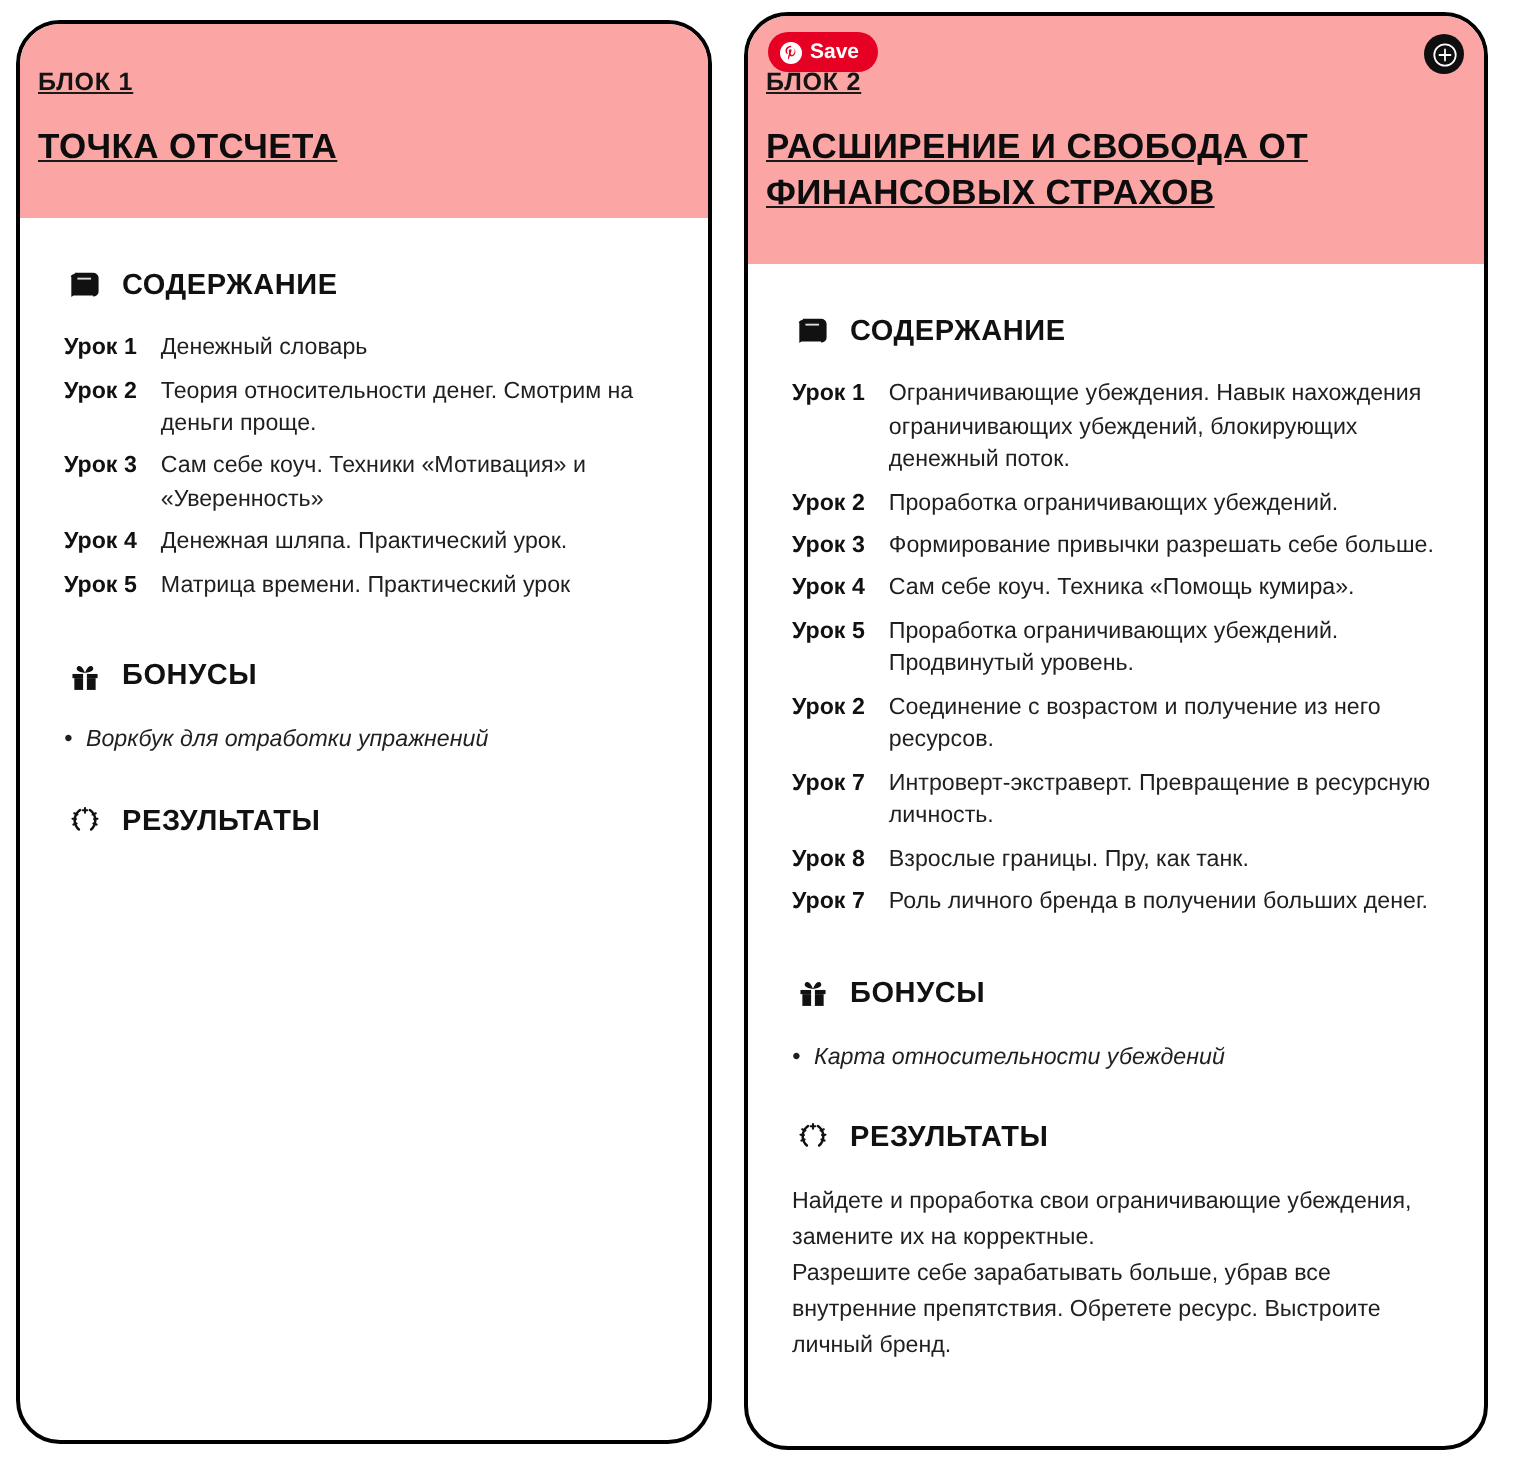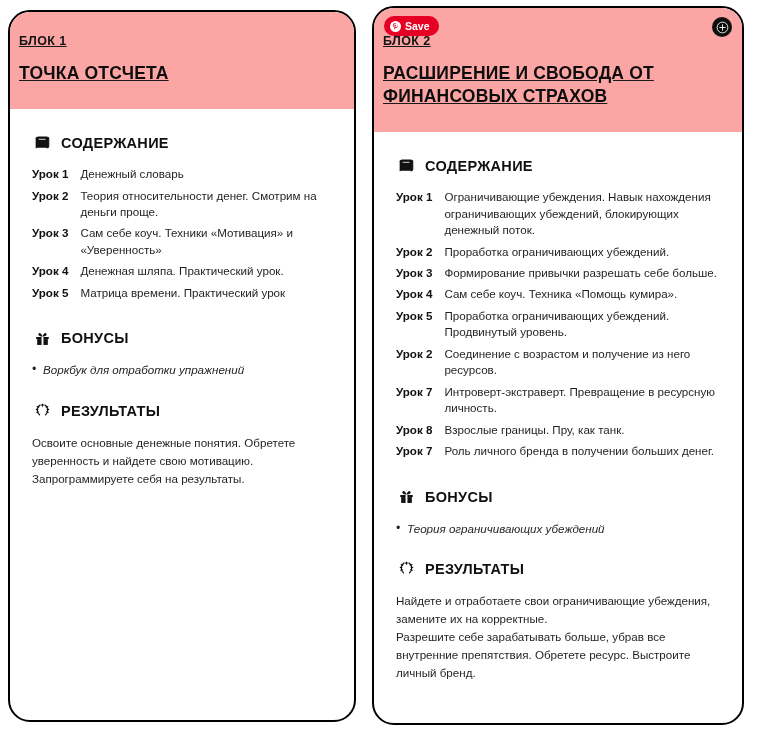--- a/index.html
+++ b/index.html
@@ -258,23 +258,20 @@
           <span class="icon">
             <svg viewBox="0 0 20 20" width="19" height="19" aria-hidden="true">
               <path d="M7.4 4.2c-2 1.4-3 3.6-2.8 5.9.1 1.7.9 3.3 2.2 4.4" fill="none" stroke="#111" stroke-width="1.3" stroke-linecap="round"></path>
               <path d="M12.6 4.2c2 1.4 3 3.6 2.8 5.9-.1 1.7-.9 3.3-2.2 4.4" fill="none" stroke="#111" stroke-width="1.3" stroke-linecap="round"></path>
               <path d="M6 6.6l-1.7-.7M5.2 9l-1.8-.2M5.6 11.3l-1.7.6M14 6.6l1.7-.7M14.8 9l1.8-.2M14.4 11.3l1.7.6" stroke="#111" stroke-width="1.1" stroke-linecap="round"></path>
               <path d="M10 3.2v2.4M8.8 4.3l2.4 0" stroke="#111" stroke-width="1.1" stroke-linecap="round"></path>
             </svg>
           </span>
           <span class="section-title">РЕЗУЛЬТАТЫ</span>
         </div>
-        <div class="results-text">
-          <p>Освоите основные денежные понятия. Обретете уверенность и найдете свою мотивацию. Запрограммируете себя на результаты.</p>
-        </div>
       </div>
 
     </div>
   </div>
 
   <div class="card card--right">
     <div class="save-badge">
       <span class="pin-glyph">
         <svg viewBox="0 0 12 12" width="11" height="11" aria-hidden="true">
           <circle cx="6" cy="6" r="6" fill="#ffffff"></circle>
@@ -355,38 +352,38 @@
             <svg viewBox="0 0 20 20" width="19" height="19" aria-hidden="true">
               <path d="M3.4 8.4h13.2v2.2H3.4z" fill="#111"></path>
               <path d="M4.4 10.6h11.2v6.2H4.4z" fill="#111"></path>
               <rect x="9" y="8.4" width="2" height="8.4" fill="#fff"></rect>
               <path d="M10 7.9c-1.6-.2-3.6-.6-4.2-1.7-.5-.9.2-2 1.2-2 1 0 2.3 1.5 3 3.7zM10 7.9c1.6-.2 3.6-.6 4.2-1.7.5-.9-.2-2-1.2-2-1 0-2.3 1.5-3 3.7z" fill="#111"></path>
             </svg>
           </span>
           <span class="section-title">БОНУСЫ</span>
         </div>
         <ul class="bullets">
-          <li>Теория ограничивающих убеждений</li>
+          <li>Карта относительности убеждений</li>
         </ul>
       </div>
 
       <div class="section">
         <div class="section-head">
           <span class="icon">
             <svg viewBox="0 0 20 20" width="19" height="19" aria-hidden="true">
               <path d="M7.4 4.2c-2 1.4-3 3.6-2.8 5.9.1 1.7.9 3.3 2.2 4.4" fill="none" stroke="#111" stroke-width="1.3" stroke-linecap="round"></path>
               <path d="M12.6 4.2c2 1.4 3 3.6 2.8 5.9-.1 1.7-.9 3.3-2.2 4.4" fill="none" stroke="#111" stroke-width="1.3" stroke-linecap="round"></path>
               <path d="M6 6.6l-1.7-.7M5.2 9l-1.8-.2M5.6 11.3l-1.7.6M14 6.6l1.7-.7M14.8 9l1.8-.2M14.4 11.3l1.7.6" stroke="#111" stroke-width="1.1" stroke-linecap="round"></path>
               <path d="M10 3.2v2.4M8.8 4.3l2.4 0" stroke="#111" stroke-width="1.1" stroke-linecap="round"></path>
             </svg>
           </span>
           <span class="section-title">РЕЗУЛЬТАТЫ</span>
         </div>
         <div class="results-text">
-          <p>Найдете и отработаете свои ограничивающие убеждения, замените их на корректные.</p>
+          <p>Найдете и проработка свои ограничивающие убеждения, замените их на корректные.</p>
           <p>Разрешите себе зарабатывать больше, убрав все внутренние препятствия. Обретете ресурс. Выстроите личный бренд.</p>
         </div>
       </div>
 
     </div>
   </div>
 
 </div>
 
 </body></html>

